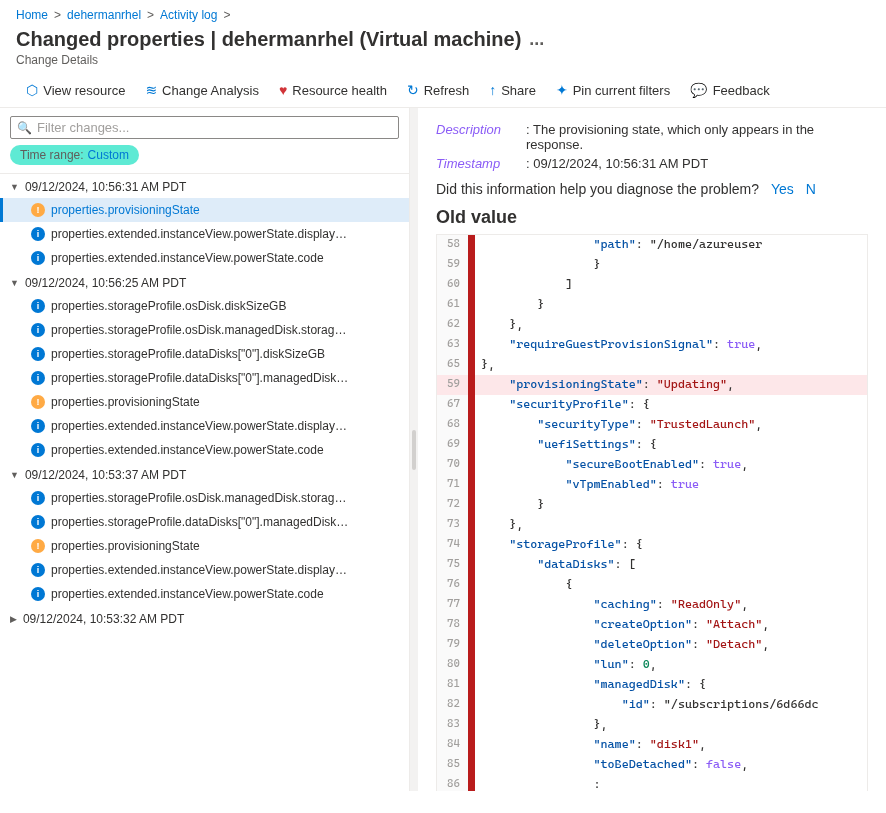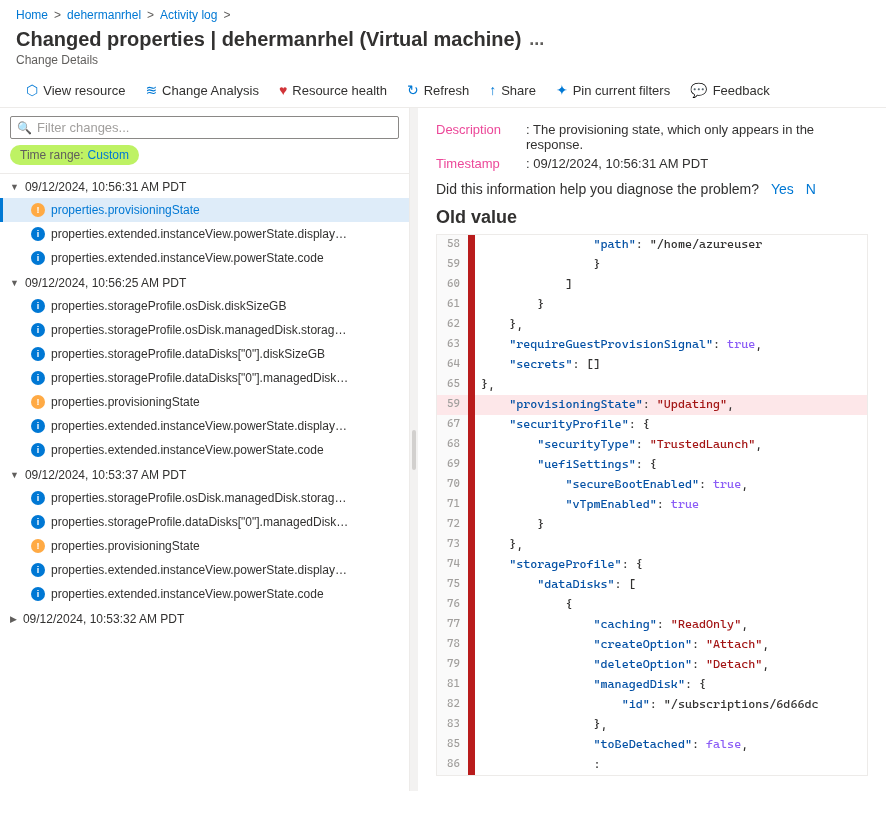--- a/index.html
+++ b/index.html
@@ -18,42 +18,42 @@
     .toolbar-icon { font-size: 14px; color: #0078d4; }
 
     .main-container { display: flex; height: calc(813px - 130px); }
 
     
     .left-panel { width: 410px; min-width: 410px; border-right: 1px solid #edebe9; display: flex; flex-direction: column; overflow: hidden; }
     .filter-bar { padding: 8px 10px 6px; border-bottom: 1px solid #edebe9; }
     .filter-input-wrap { display: flex; align-items: center; border: 1px solid #8a8886; border-radius: 2px; padding: 3px 6px; gap: 5px; background: #fff; }
     .filter-input { border: none; outline: none; font-size: 13px; color: #3b82f6; width: 100%; background: transparent; }
     .filter-input::placeholder { color: #a19f9d; }
-    .time-range-tag { display: inline-flex; align-items: center; margin: 6px 0 2px; padding: 3px 10px; background: #bef264; border-radius: 12px; font-size: 12px; cursor: pointer; }
+    .time-range-tag { display: inline-flex; align-items: center; margin: 6px 0 2px; padding: 3px 10px; background: #5eead4; border-radius: 12px; font-size: 12px; cursor: pointer; }
     .time-range-tag span.label { color: #605e5c; }
     .time-range-tag span.value { color: #0078d4; font-weight: 500; margin-left: 4px; }
 
     .changes-list { overflow-y: auto; flex: 1; }
     .date-group { }
     .date-header { display: flex; align-items: center; gap: 6px; padding: 6px 10px 4px; font-size: 12px; color: #323130; font-weight: 500; cursor: pointer; background: #fff; }
 
     .change-item { display: flex; align-items: center; gap: 6px; padding: 5px 10px 5px 28px; cursor: pointer; font-size: 12px; color: #323130; border-left: 3px solid transparent; }
     .change-item.selected { background: #deecf9; border-left-color: #0078d4; }
     .change-item.selected .change-text { color: #0078d4; }
     .info-icon { width: 14px; height: 14px; border-radius: 50%; background: #0078d4; color: #fff; display: inline-flex; align-items: center; justify-content: center; font-size: 9px; font-weight: bold; flex-shrink: 0; }
     .warn-icon { width: 14px; height: 14px; border-radius: 50%; background: #ffaa44; color: #fff; display: inline-flex; align-items: center; justify-content: center; font-size: 9px; font-weight: bold; flex-shrink: 0; }
     .change-text { white-space: nowrap; overflow: hidden; text-overflow: ellipsis; max-width: 300px; }
 
     .collapse-handle { width: 8px; min-width: 8px; background: #f3f2f1; cursor: col-resize; display: flex; align-items: center; justify-content: center; }
     .collapse-handle-inner { width: 4px; height: 40px; background: #d2d0ce; border-radius: 2px; }
 
     
     .right-panel { flex: 1; overflow-y: auto; overflow-x: auto; padding: 14px 18px; background: #fff; }
     .detail-row { display: flex; font-size: 13px; margin-bottom: 4px; }
-    .detail-label { color: #ec4899; min-width: 90px; }
+    .detail-label { color: #8b5cf6; min-width: 90px; font-style: italic; }
     .detail-value { color: #323130; }
 
     .feedback-q { font-size: 14px; font-weight: 400; color: #323130; margin: 10px 0 4px; display: flex; align-items: center; gap: 12px; }
     .feedback-yes { color: #0078d4; cursor: pointer; font-weight: 500; }
     .feedback-no { color: #0078d4; cursor: pointer; font-weight: 500; }
 
     .old-value-label { font-size: 18px; font-weight: 600; color: #323130; margin: 10px 0 6px; }
 
     .code-block { font-family: 'Cascadia Code', 'Consolas', monospace; font-size: 12px; background: #fff; border: 1px solid #edebe9; overflow-x: auto; }
     .code-line { display: flex; align-items: stretch; min-height: 20px; }
@@ -261,24 +261,20 @@
         </div>
         <div class="code-line">
           <span class="line-num">62</span>
           <span class="line-content">    },</span>
         </div>
         <div class="code-line">
           <span class="line-num">63</span>
           <span class="line-content">    <span class="code-key">"requireGuestProvisionSignal"</span>: <span class="code-keyword">true</span>,</span>
         </div>
         <div class="code-line">
-          <span class="line-num">64</span>
-          <span class="line-content">    <span class="code-key">"secrets"</span>: []</span>
-        </div>
-        <div class="code-line">
           <span class="line-num">65</span>
           <span class="line-content">},</span>
         </div>
         <div class="code-line highlighted">
           <span class="line-num">59</span>
           <span class="line-content">    <span class="code-key">"provisioningState"</span>: <span class="code-string">"Updating"</span>,</span>
         </div>
         <div class="code-line">
           <span class="line-num">67</span>
           <span class="line-content">    <span class="code-key">"securityProfile"</span>: {</span>
@@ -325,30 +321,38 @@
         </div>
         <div class="code-line">
           <span class="line-num">78</span>
           <span class="line-content">                <span class="code-key">"createOption"</span>: <span class="code-string">"Attach"</span>,</span>
         </div>
         <div class="code-line">
           <span class="line-num">79</span>
           <span class="line-content">                <span class="code-key">"deleteOption"</span>: <span class="code-string">"Detach"</span>,</span>
         </div>
         <div class="code-line">
+          <span class="line-num">80</span>
+          <span class="line-content">                <span class="code-key">"lun"</span>: <span class="code-number">0</span>,</span>
+        </div>
+        <div class="code-line">
           <span class="line-num">81</span>
           <span class="line-content">                <span class="code-key">"managedDisk"</span>: {</span>
         </div>
         <div class="code-line">
           <span class="line-num">82</span>
           <span class="line-content">                    <span class="code-key">"id"</span>: "/subscriptions/6d66dc</span>
         </div>
         <div class="code-line">
           <span class="line-num">83</span>
           <span class="line-content">                },</span>
+        </div>
+        <div class="code-line">
+          <span class="line-num">84</span>
+          <span class="line-content">                <span class="code-key">"name"</span>: <span class="code-string">"disk1"</span>,</span>
         </div>
         <div class="code-line">
           <span class="line-num">85</span>
           <span class="line-content">                <span class="code-key">"toBeDetached"</span>: <span class="code-keyword">false</span>,</span>
         </div>
         <div class="code-line">
           <span class="line-num">86</span>
           <span class="line-content">                : </span>
         </div>
       </div>

